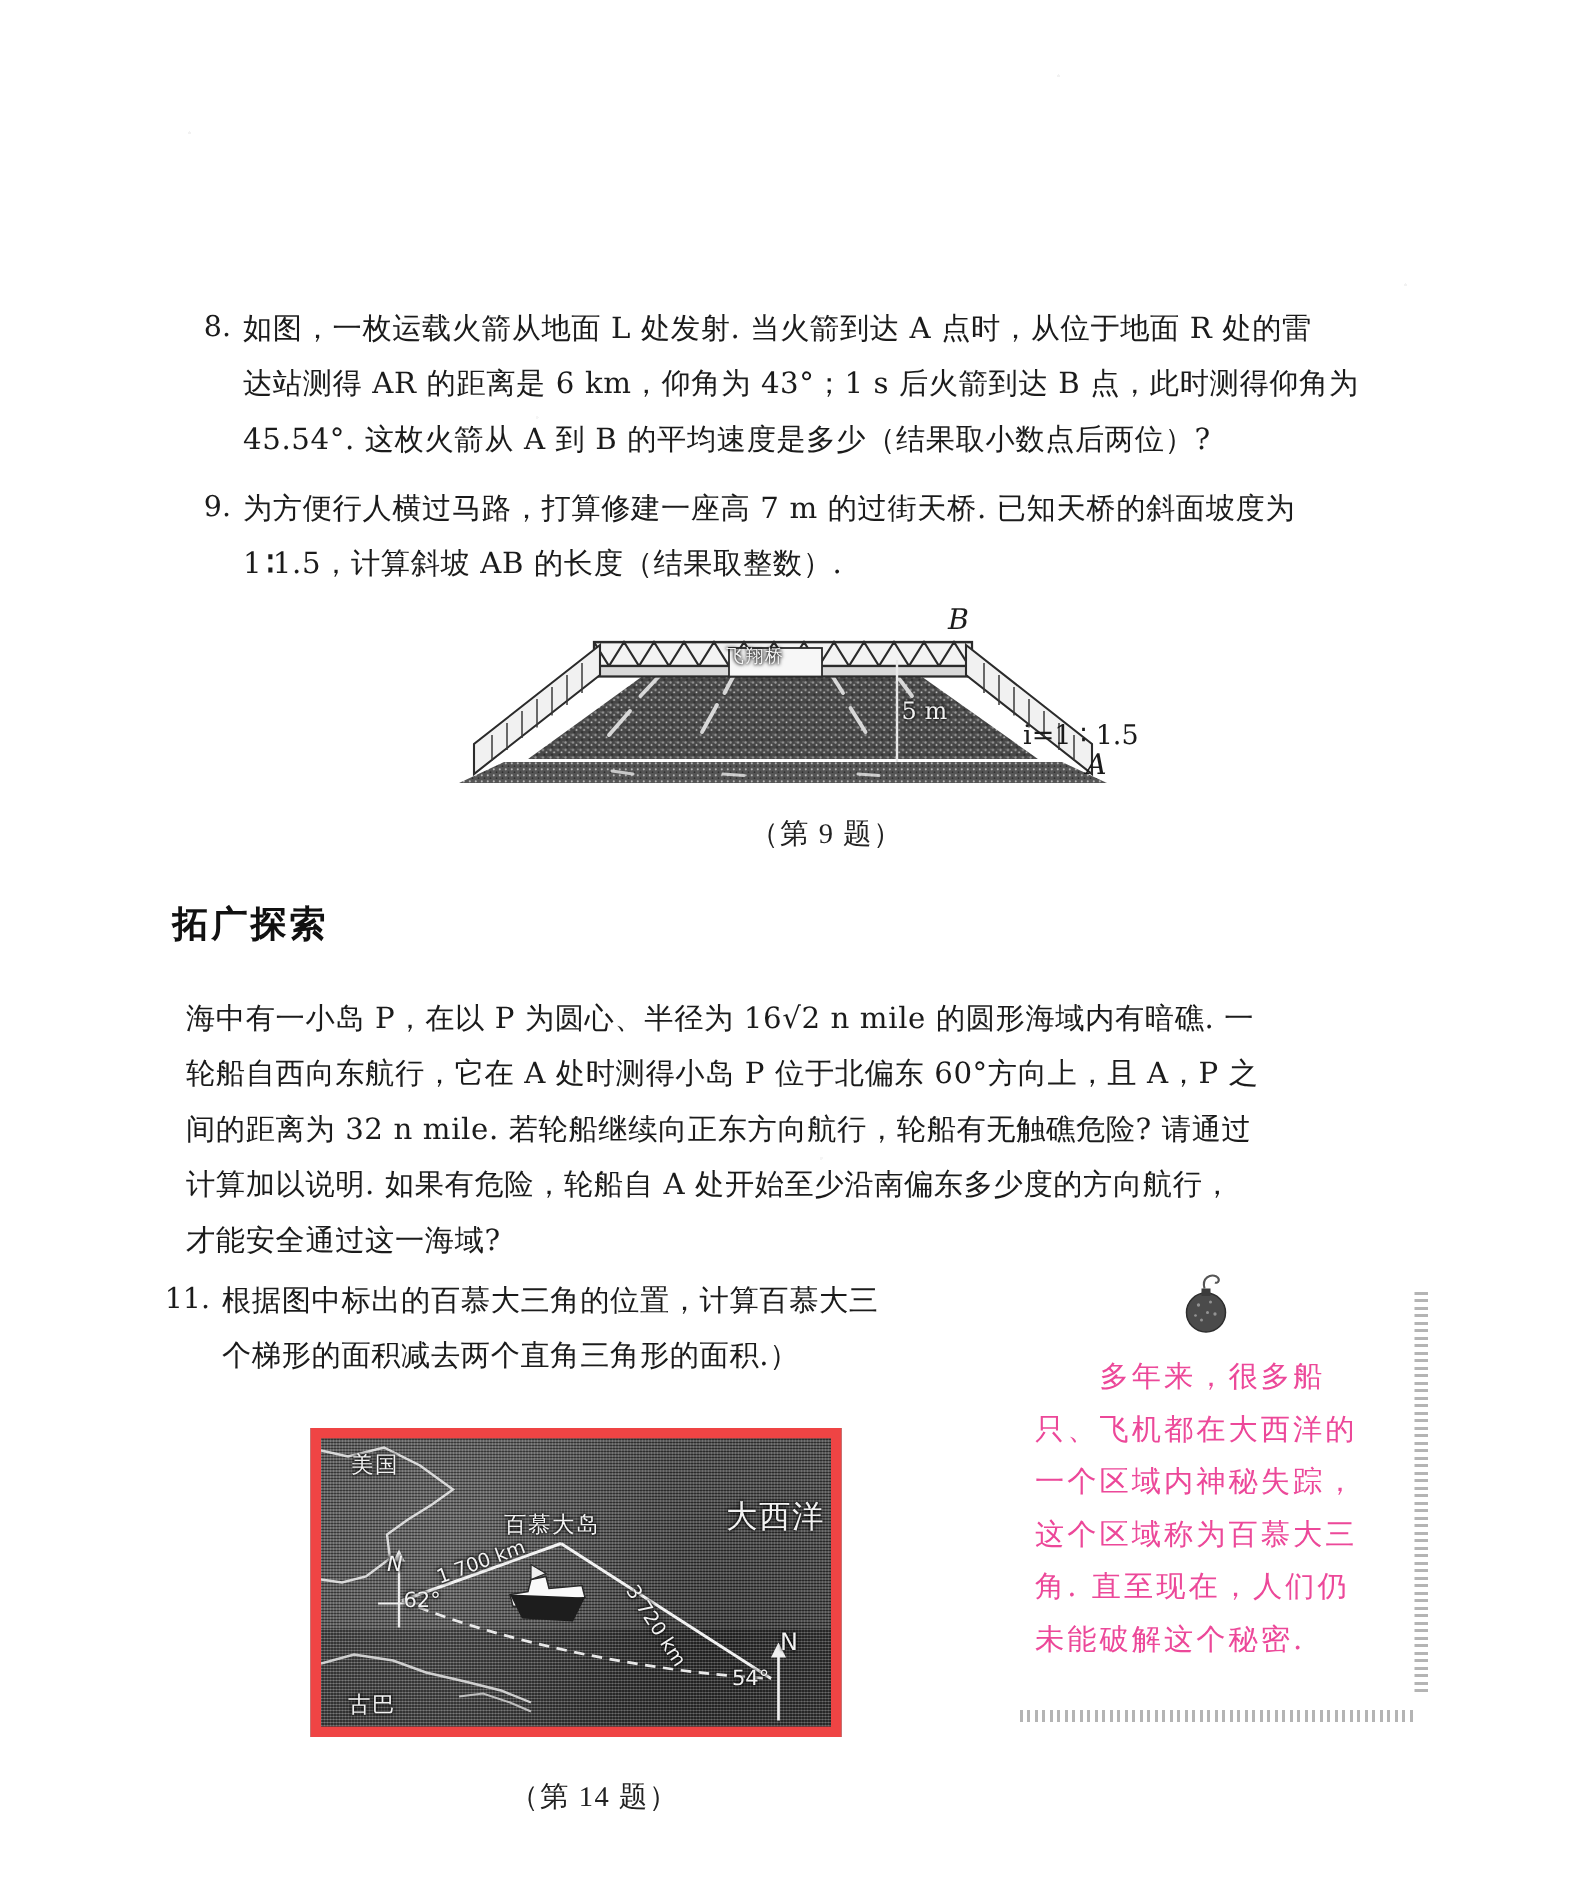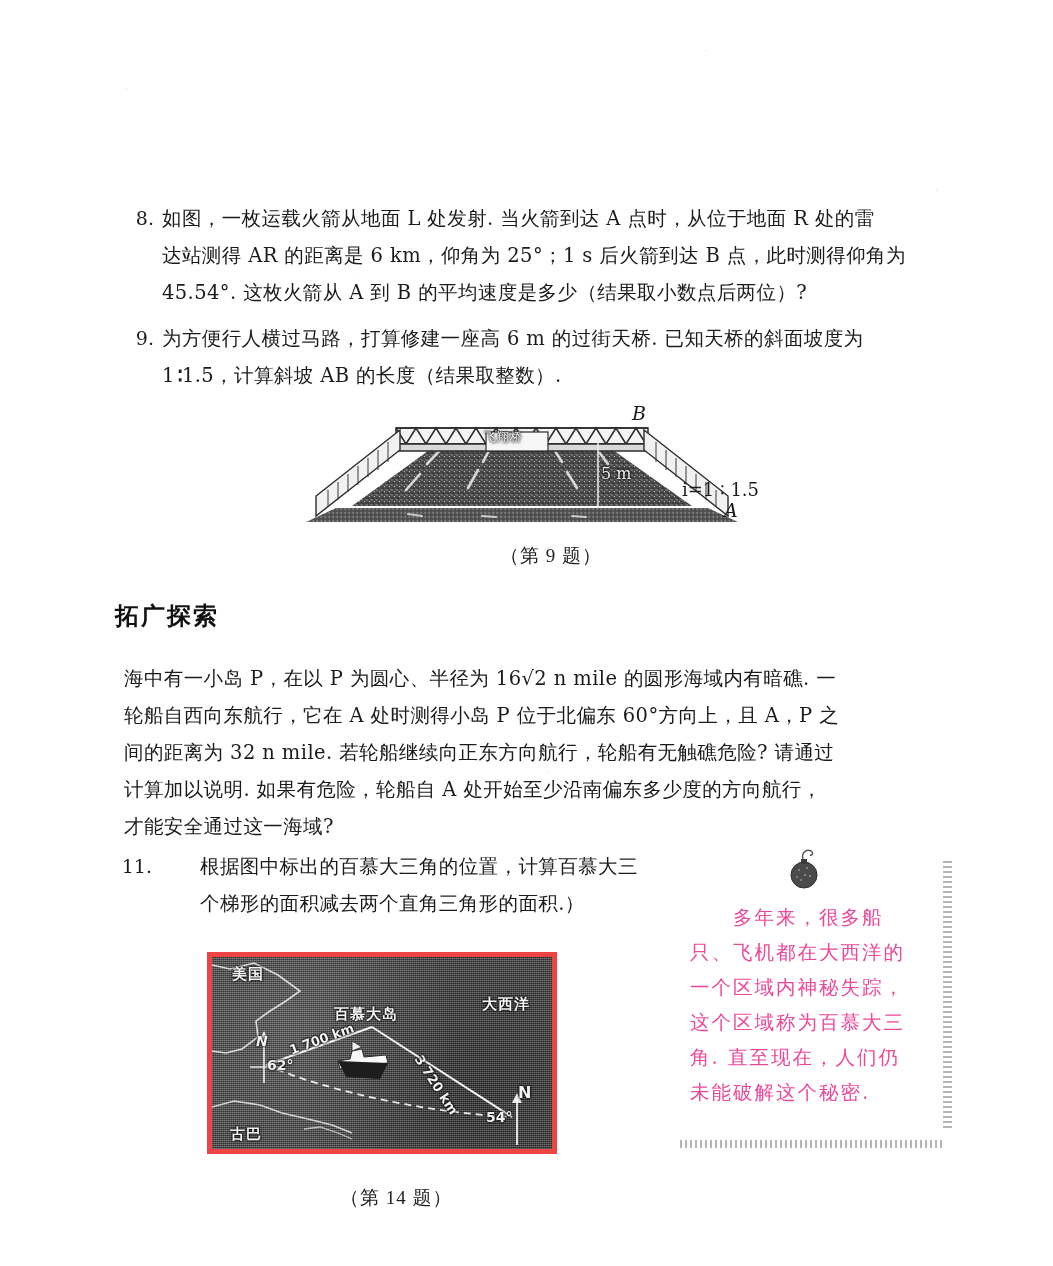--- a/index.html
+++ b/index.html
@@ -50,24 +50,23 @@
   #fig9 svg{display:block;}
   .cap{
     position:absolute;font-size:19px;
     font-family:Liberation Serif, serif;
     letter-spacing:1px;color:#222;text-align:center;
   }
 
   
   #fig11{
     position:absolute;left:207px;top:952px;width:340px;height:192px;
-    border:5px solid #ef4444;
+    border:7px solid #ef4444;
     background:#3e3e3e;
     overflow:hidden;
-    font-weight:bold;
   }
   #fig11 .grain{
     position:absolute;inset:0;
     background-color:#4a4a4a;
     background-image:
       repeating-linear-gradient(0deg, rgba(255,255,255,.16) 0 1px, rgba(0,0,0,.22) 1px 2px),
       repeating-linear-gradient(90deg, rgba(255,255,255,.10) 0 1px, rgba(0,0,0,.18) 1px 2px),
       radial-gradient(circle at 25% 35%, rgba(255,255,255,.12), transparent 55%),
       radial-gradient(circle at 78% 70%, rgba(0,0,0,.35), transparent 60%);
   }
@@ -102,29 +101,29 @@
 </head>
 <body>
 
 <div class="page">
   <div class="speckle"></div>
 
   <div class="prob" style="left:122px;top:200px;">
     <div class="num">8.</div>
     <div class="body">
       <div class="line">如图，一枚运载火箭从地面 L 处发射. 当火箭到达 A 点时，从位于地面 R 处的雷</div>
-      <div class="line">达站测得 AR 的距离是 6 km，仰角为 25°；1 s 后火箭到达 B 点，此时测得仰角为</div>
+      <div class="line">达站测得 AR 的距离是 6 km，仰角为 43°；1 s 后火箭到达 B 点，此时测得仰角为</div>
       <div class="line">45.54°. 这枚火箭从 A 到 B 的平均速度是多少（结果取小数点后两位）?</div>
     </div>
   </div>
 
   <div class="prob" style="left:122px;top:320px;">
     <div class="num">9.</div>
     <div class="body">
-      <div class="line">为方便行人横过马路，打算修建一座高 6 m 的过街天桥. 已知天桥的斜面坡度为</div>
+      <div class="line">为方便行人横过马路，打算修建一座高 7 m 的过街天桥. 已知天桥的斜面坡度为</div>
       <div class="line">1∶1.5，计算斜坡 AB 的长度（结果取整数）.</div>
     </div>
   </div>
 
   <div id="fig9">
     <svg width="452" height="125" viewBox="0 0 452 125">
       <defs>
         <pattern id="gravel" width="5" height="5" patternUnits="userSpaceOnUse">
           <rect width="5" height="5" fill="#474747"></rect>
           <circle cx="1" cy="1" r="0.8" fill="#9b9b9b"></circle>
@@ -213,21 +212,21 @@
   <div class="prob" style="left:116px;top:660px;">
     <div class="body">
       <div class="line">海中有一小岛 P，在以 P 为圆心、半径为 16√2 n mile 的圆形海域内有暗礁. 一</div>
       <div class="line">轮船自西向东航行，它在 A 处时测得小岛 P 位于北偏东 60°方向上，且 A，P 之</div>
       <div class="line">间的距离为 32 n mile. 若轮船继续向正东方向航行，轮船有无触礁危险? 请通过</div>
       <div class="line">计算加以说明. 如果有危险，轮船自 A 处开始至少沿南偏东多少度的方向航行，</div>
       <div class="line">才能安全通过这一海域?</div>
     </div>
   </div>
 
-  <div class="prob" style="left:120px;top:848px;gap:40px;">
+  <div class="prob" style="left:108px;top:848px;">
     <div class="num">11.</div>
     <div class="body">
       <div class="line">根据图中标出的百慕大三角的位置，计算百慕大三</div>
       <div class="line">个梯形的面积减去两个直角三角形的面积.）</div>
     </div>
   </div>
 
   <div id="sidenote">
     <svg id="bomb" viewBox="0 0 40 48">
       <path d="M18 11 C16 4, 22 1, 26 3 C29 5, 27 8, 25 7" stroke="#555" stroke-width="1.4" fill="none"></path>
@@ -272,21 +271,21 @@
       <line x1="305" y1="188" x2="305" y2="140" stroke="#f0f0f0" stroke-width="1.8"></line>
       <path d="M305 136 L300 146 L310 146 Z" fill="#f0f0f0"></path>
 
       <path d="M128 112 L176 106 L174 98 L152 100 L150 92 L140 94 L138 102 L126 104 Z" fill="#fafafa" stroke="#2a2a2a" stroke-width="1"></path>
       <path d="M126 104 L176 106 L168 122 L134 120 Z" fill="#1d1d1d"></path>
       <path d="M140 94 L140 84 L150 90 Z" fill="#efefef" stroke="#2a2a2a" stroke-width=".8"></path>
     </svg>
 
     <span class="mlabel" style="left:20px;top:8px;font-size:15px;letter-spacing:1px;">美国</span>
     <span class="mlabel" style="left:122px;top:48px;font-size:15px;letter-spacing:1px;">百慕大岛</span>
-    <span class="mlabel" style="left:270px;top:38px;font-size:15px;letter-spacing:1px;">大西洋</span>
+    <span class="mlabel" style="left:270px;top:38px;font-size:21px;letter-spacing:1px;">大西洋</span>
     <span class="mlabel" style="left:18px;top:168px;font-size:15px;letter-spacing:1px;">古巴</span>
     <span class="mlabel" style="left:78px;top:86px;font-size:13px;transform:rotate(-20deg);transform-origin:left center;">1 700 km</span>
     <span class="mlabel" style="left:206px;top:92px;font-size:13px;transform:rotate(57deg);transform-origin:left center;">3 720 km</span>
     <span class="mlabel" style="left:55px;top:100px;font-size:14px;">62°</span>
     <span class="mlabel" style="left:274px;top:152px;font-size:14px;">54°</span>
     <span class="mlabel" style="left:44px;top:76px;font-size:14px;font-style:italic;">N</span>
     <span class="mlabel" style="left:306px;top:126px;font-size:16px;">N</span>
   </div>
 
   <div class="cap" style="left:340px;top:1185px;">（第 14 题）</div>

